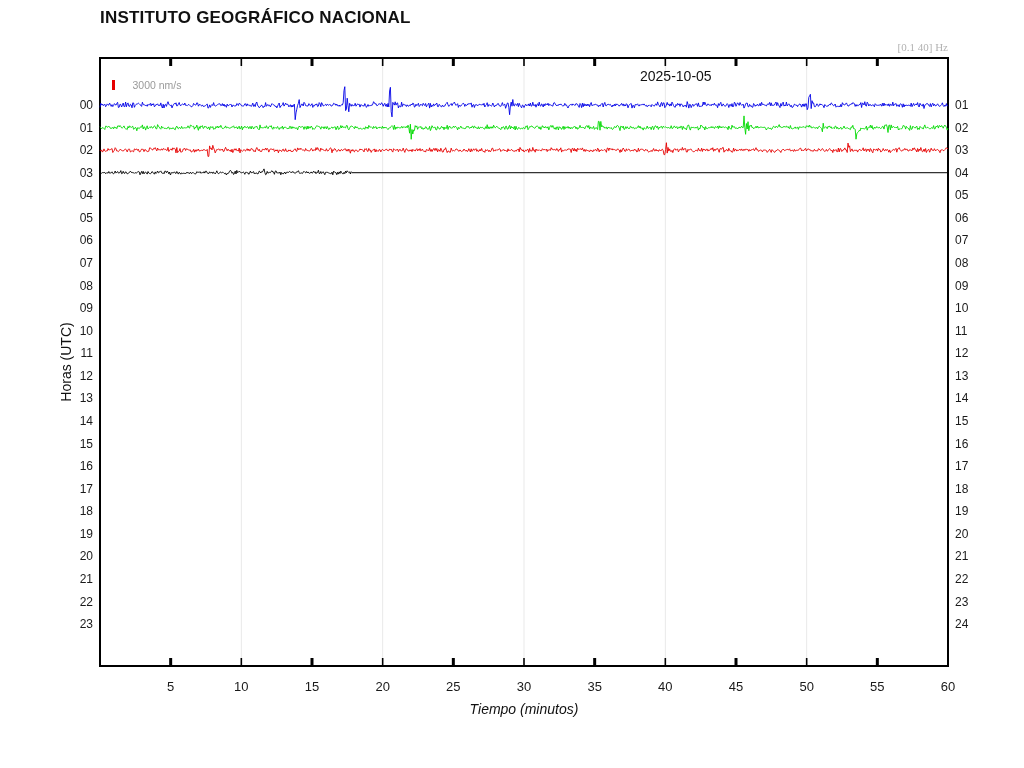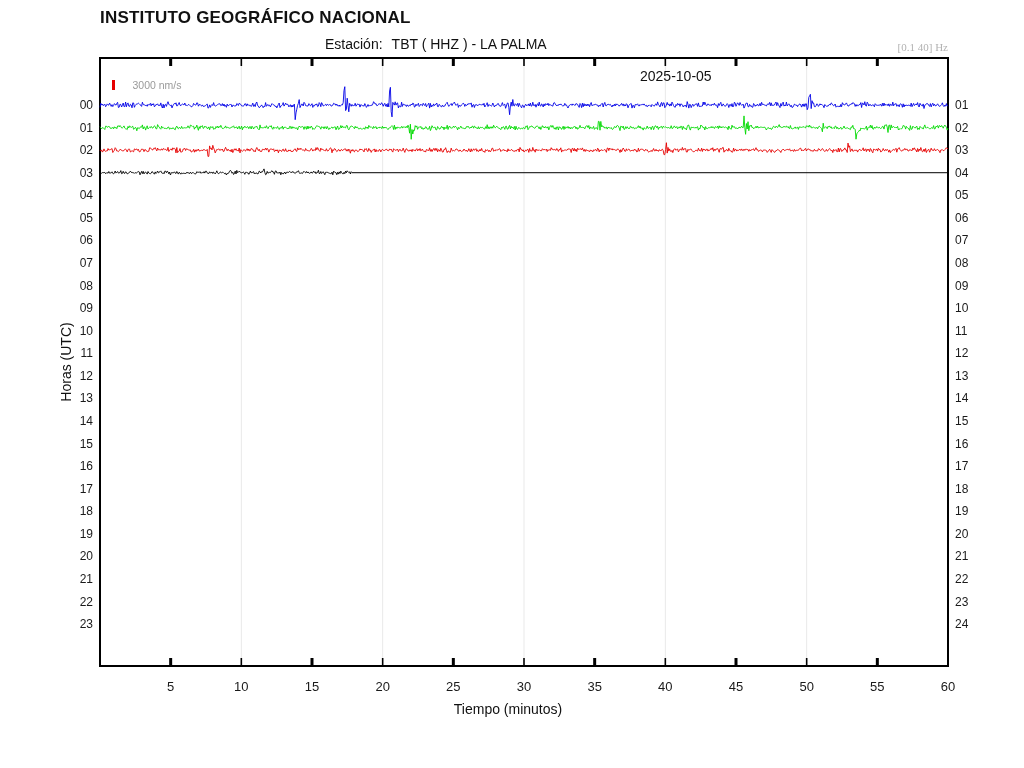--- a/index.html
+++ b/index.html
@@ -9,22 +9,22 @@
         font-size:17px;font-weight:bold;color:#111;letter-spacing:.2px;white-space:nowrap;}
   .subtitle-station{position:absolute;top:36px;left:325px;font-size:14px;color:#111;white-space:nowrap;}
   .subtitle-station .station-label{margin-right:9px;}
   .subtitle-date{position:absolute;top:36px;left:640px;font-size:14px;color:#111;white-space:nowrap;margin-top:32px;}
   .filter-label{position:absolute;top:41px;right:76px;font-size:11px;color:#b2b2b2;white-space:nowrap;font-family:Liberation Serif, serif;}
   .legend{position:absolute;top:75px;left:112px;height:12px;}
   .legend-bar{display:inline-block;width:3px;height:10px;background:#e60000;vertical-align:middle;}
   .legend-text{display:inline-block;margin-left:13px;font-size:10.5px;color:#9a9a9a;vertical-align:middle;}
   .y-axis-title{position:absolute;top:362px;left:66px;transform:translate(-50%,-50%) rotate(-90deg);
         font-size:14px;color:#111;white-space:nowrap;}
-  .x-axis-title{position:absolute;top:701px;left:84px;width:848px;text-align:center;
-        font-size:14px;color:#111;white-space:nowrap;}
+  .x-axis-title{position:absolute;top:701px;left:100px;width:848px;text-align:center;
+        font-size:14px;color:#111;white-space:nowrap;font-style:italic;}
   svg#plot{position:absolute;top:0;left:0;}
 </style>
 </head>
 <body>
 
 <div class="page">
   <svg id="plot" width="1024" height="768" viewBox="0 0 1024 768">
       <line x1="241.33333333333334" y1="58" x2="241.33333333333334" y2="666" stroke="#e9e9e9" stroke-width="1"></line>
       <line x1="382.6666666666667" y1="58" x2="382.6666666666667" y2="666" stroke="#e9e9e9" stroke-width="1"></line>
       <line x1="524" y1="58" x2="524" y2="666" stroke="#e9e9e9" stroke-width="1"></line>
@@ -115,23 +115,20 @@
       <text x="955" y="628.11" text-anchor="start" font-size="12" font-family="&quot;Liberation Sans&quot;, sans-serif" fill="#1a1a1a">24</text>
       <polyline points="100.0,107.3 100.8,103.3 101.6,105.1 102.4,104.0 103.2,105.6 104.0,104.9 104.8,104.1 105.6,106.7 106.4,105.8 107.2,103.9 108.0,104.8 108.8,105.2 109.6,103.1 110.4,104.5 111.2,106.4 112.0,104.6 112.8,106.6 113.6,105.5 114.4,103.6 115.2,104.5 116.0,105.2 116.8,103.3 117.6,102.3 118.4,107.5 119.2,107.2 120.0,104.2 120.8,104.5 121.6,107.0 122.4,105.3 123.2,103.0 124.0,106.6 124.8,106.5 125.6,102.0 126.4,106.8 127.2,103.8 128.0,102.9 128.8,106.2 129.6,106.4 130.4,104.2 131.2,104.9 132.0,107.8 132.8,102.8 133.6,103.0 134.4,107.3 135.2,105.5 136.0,104.4 136.8,104.0 137.6,103.8 138.4,103.2 139.2,103.8 140.0,104.7 140.8,105.3 141.6,106.4 142.4,102.2 143.2,104.5 144.0,104.9 144.8,104.9 145.6,105.7 146.4,104.9 147.2,106.3 148.0,104.3 148.8,105.2 149.6,104.5 150.4,103.3 151.2,105.9 152.0,103.8 152.8,105.0 153.6,103.7 154.4,106.8 155.2,105.9 156.0,104.4 156.8,104.8 157.6,103.8 158.4,105.5 159.2,105.1 160.0,105.7 160.8,102.9 161.6,106.3 162.4,108.0 163.2,104.2 164.0,108.0 164.8,104.9 165.6,104.3 166.4,106.4 167.2,103.8 168.0,101.7 168.8,104.2 169.6,105.1 170.4,105.6 171.2,104.9 172.0,107.9 172.8,105.9 173.6,104.4 174.4,103.4 175.2,104.2 176.0,102.8 176.8,106.0 177.6,105.7 178.4,103.8 179.2,102.5 180.0,105.2 180.8,105.7 181.6,104.6 182.4,104.0 183.2,104.4 184.0,105.0 184.8,103.0 185.6,105.4 186.4,105.3 187.2,105.7 188.0,104.8 188.8,104.5 189.6,105.3 190.4,105.7 191.2,106.8 192.0,106.7 192.8,105.9 193.6,103.4 194.4,104.3 195.2,105.1 196.0,105.0 196.8,102.8 197.6,103.0 198.4,106.2 199.2,104.8 200.0,104.3 200.8,105.4 201.6,106.1 202.4,104.9 203.2,106.3 204.0,106.6 204.8,105.9 205.6,105.6 206.4,104.7 207.2,103.9 208.0,108.2 208.8,107.5 209.6,104.9 210.4,107.4 211.2,105.4 212.0,104.5 212.8,105.6 213.6,102.6 214.4,105.4 215.2,106.2 216.0,105.6 216.8,105.3 217.6,104.6 218.4,104.1 219.2,103.9 220.0,103.8 220.8,105.7 221.6,105.3 222.4,103.6 223.2,106.0 224.0,104.0 224.8,106.3 225.6,105.4 226.4,107.3 227.2,104.1 228.0,105.9 228.8,105.4 229.6,104.7 230.4,104.5 231.2,104.4 232.0,107.0 232.8,105.2 233.6,105.2 234.4,106.1 235.2,105.8 236.0,106.0 236.8,103.5 237.6,104.1 238.4,105.5 239.2,103.2 240.0,103.9 240.8,104.4 241.6,105.9 242.4,106.0 243.2,106.1 244.0,105.6 244.8,103.8 245.6,103.8 246.4,106.1 247.2,103.8 248.0,105.5 248.8,104.7 249.6,105.7 250.4,105.4 251.2,106.5 252.0,105.1 252.8,103.1 253.6,106.4 254.4,104.7 255.2,106.6 256.0,103.0 256.8,102.0 257.6,105.6 258.4,106.0 259.2,107.7 260.0,107.0 260.8,106.2 261.6,104.9 262.4,106.3 263.2,107.7 264.0,106.1 264.8,106.6 265.6,102.6 266.4,106.3 267.2,105.2 268.0,104.4 268.8,105.8 269.6,105.1 270.4,106.9 271.2,105.2 272.0,103.6 272.8,104.4 273.6,104.8 274.4,105.2 275.2,106.5 276.0,106.0 276.8,107.9 277.6,106.1 278.4,104.4 279.2,103.0 280.0,107.6 280.8,106.0 281.6,105.6 282.4,104.7 283.2,102.6 284.0,106.1 284.8,105.0 285.6,103.1 286.4,104.4 287.2,104.3 288.0,104.5 288.8,106.9 289.6,106.0 290.4,104.7 291.2,107.1 292.0,105.0 292.8,107.0 293.6,104.9 294.4,104.1 295.2,119.7 296.0,112.9 296.8,109.2 297.6,105.3 298.4,103.3 299.2,99.6 300.0,107.6 300.8,105.8 301.6,104.1 302.4,104.2 303.2,106.0 304.0,102.3 304.8,103.3 305.6,105.6 306.4,105.8 307.2,105.9 308.0,106.1 308.8,103.6 309.6,104.3 310.4,105.9 311.2,105.2 312.0,103.7 312.8,107.4 313.6,105.4 314.4,105.9 315.2,104.4 316.0,105.0 316.8,103.8 317.6,106.6 318.4,106.1 319.2,102.6 320.0,103.7 320.8,106.7 321.6,102.6 322.4,103.9 323.2,105.9 324.0,105.7 324.8,104.9 325.6,104.3 326.4,105.7 327.2,104.2 328.0,104.8 328.8,105.3 329.6,104.5 330.4,104.7 331.2,106.2 332.0,105.6 332.8,105.2 333.6,103.3 334.4,103.9 335.2,103.9 336.0,105.4 336.8,104.1 337.6,105.7 338.4,106.1 339.2,105.0 340.0,106.4 340.8,105.3 341.6,104.8 342.4,105.0 343.2,102.7 344.0,90.5 344.8,86.7 345.6,110.6 346.4,109.0 347.2,98.2 348.0,105.4 348.8,111.8 349.6,103.3 350.4,104.5 351.2,106.3 352.0,104.4 352.8,105.8 353.6,105.6 354.4,105.5 355.2,103.3 356.0,106.2 356.8,105.1 357.6,103.9 358.4,104.5 359.2,104.2 360.0,107.1 360.8,104.7 361.6,104.9 362.4,105.8 363.2,105.5 364.0,106.3 364.8,103.6 365.6,105.2 366.4,107.4 367.2,106.2 368.0,104.5 368.8,106.3 369.6,105.5 370.4,105.6 371.2,105.1 372.0,105.5 372.8,104.1 373.6,101.7 374.4,102.7 375.2,104.1 376.0,103.6 376.8,105.7 377.6,105.5 378.4,104.6 379.2,103.5 380.0,104.6 380.8,104.4 381.6,102.7 382.4,104.0 383.2,106.3 384.0,104.4 384.8,103.3 385.6,106.2 386.4,104.3 387.2,107.0 388.0,103.4 388.8,106.9 389.6,91.0 390.4,87.3 391.2,111.7 392.0,116.9 392.8,102.4 393.6,103.8 394.4,105.1 395.2,101.8 396.0,105.1 396.8,103.3 397.6,102.9 398.4,108.0 399.2,105.8 400.0,106.3 400.8,107.0 401.6,102.2 402.4,106.4 403.2,104.1 404.0,104.5 404.8,104.9 405.6,105.0 406.4,106.5 407.2,104.8 408.0,106.1 408.8,106.2 409.6,105.1 410.4,105.7 411.2,104.0 412.0,105.0 412.8,103.1 413.6,103.5 414.4,107.1 415.2,106.6 416.0,104.2 416.8,105.7 417.6,104.8 418.4,103.3 419.2,106.5 420.0,105.5 420.8,104.2 421.6,105.1 422.4,105.8 423.2,103.3 424.0,104.7 424.8,105.6 425.6,103.5 426.4,106.8 427.2,105.4 428.0,104.4 428.8,103.2 429.6,108.1 430.4,103.4 431.2,107.0 432.0,105.2 432.8,106.3 433.6,103.9 434.4,105.6 435.2,105.0 436.0,104.0 436.8,103.0 437.6,106.6 438.4,106.6 439.2,104.3 440.0,105.3 440.8,106.5 441.6,106.8 442.4,105.1 443.2,106.6 444.0,105.9 444.8,106.1 445.6,104.1 446.4,103.4 447.2,102.3 448.0,104.8 448.8,106.4 449.6,105.4 450.4,104.4 451.2,103.5 452.0,105.6 452.8,103.9 453.6,103.0 454.4,102.1 455.2,104.1 456.0,105.4 456.8,104.5 457.6,103.7 458.4,107.4 459.2,105.2 460.0,106.2 460.8,106.0 461.6,104.8 462.4,104.2 463.2,103.2 464.0,103.8 464.8,106.4 465.6,104.4 466.4,105.5 467.2,105.0 468.0,103.6 468.8,104.1 469.6,103.7 470.4,104.1 471.2,102.9 472.0,107.2 472.8,105.0 473.6,104.5 474.4,107.5 475.2,104.8 476.0,105.2 476.8,104.6 477.6,105.8 478.4,104.9 479.2,104.5 480.0,104.2 480.8,105.0 481.6,104.8 482.4,104.1 483.2,105.2 484.0,103.3 484.8,107.0 485.6,105.5 486.4,104.6 487.2,102.7 488.0,106.5 488.8,104.5 489.6,105.1 490.4,105.4 491.2,106.2 492.0,105.5 492.8,103.0 493.6,104.8 494.4,107.0 495.2,105.4 496.0,105.6 496.8,105.1 497.6,103.7 498.4,103.6 499.2,105.7 500.0,106.0 500.8,106.4 501.6,104.5 502.4,102.6 503.2,105.5 504.0,104.7 504.8,104.2 505.6,108.3 506.4,106.1 507.2,103.3 508.0,102.9 508.8,107.3 509.6,114.7 510.4,105.9 511.2,102.1 512.0,106.2 512.8,99.5 513.6,105.5 514.4,106.0 515.2,103.7 516.0,104.7 516.8,105.4 517.6,103.4 518.4,106.7 519.2,103.3 520.0,105.3 520.8,106.6 521.6,107.8 522.4,105.0 523.2,105.5 524.0,107.5 524.8,105.7 525.6,104.3 526.4,105.7 527.2,104.7 528.0,105.6 528.8,103.9 529.6,106.0 530.4,103.0 531.2,106.2 532.0,105.9 532.8,102.2 533.6,105.5 534.4,105.7 535.2,104.4 536.0,107.2 536.8,104.5 537.6,103.8 538.4,106.0 539.2,102.1 540.0,105.7 540.8,106.1 541.6,103.9 542.4,104.6 543.2,107.0 544.0,103.9 544.8,105.9 545.6,103.7 546.4,104.2 547.2,105.0 548.0,103.2 548.8,105.7 549.6,104.3 550.4,104.8 551.2,105.3 552.0,105.6 552.8,106.2 553.6,103.1 554.4,102.5 555.2,104.0 556.0,105.0 556.8,106.0 557.6,105.1 558.4,105.4 559.2,104.0 560.0,104.9 560.8,103.9 561.6,105.1 562.4,105.8 563.2,105.7 564.0,105.8 564.8,103.4 565.6,105.2 566.4,104.9 567.2,106.5 568.0,108.0 568.8,106.1 569.6,105.1 570.4,104.6 571.2,104.2 572.0,105.4 572.8,104.0 573.6,104.4 574.4,105.2 575.2,105.3 576.0,103.5 576.8,104.0 577.6,104.4 578.4,106.3 579.2,107.4 580.0,103.5 580.8,104.7 581.6,107.6 582.4,103.2 583.2,106.8 584.0,103.6 584.8,105.9 585.6,104.4 586.4,106.0 587.2,104.0 588.0,105.8 588.8,104.3 589.6,106.7 590.4,104.2 591.2,102.5 592.0,105.8 592.8,105.2 593.6,104.9 594.4,105.0 595.2,104.0 596.0,104.7 596.8,104.9 597.6,105.0 598.4,106.7 599.2,105.2 600.0,106.2 600.8,104.7 601.6,103.7 602.4,103.4 603.2,107.0 604.0,104.0 604.8,102.4 605.6,105.6 606.4,105.8 607.2,104.5 608.0,104.7 608.8,104.1 609.6,105.1 610.4,104.4 611.2,105.7 612.0,107.0 612.8,105.0 613.6,106.1 614.4,104.2 615.2,106.0 616.0,103.8 616.8,104.9 617.6,104.4 618.4,104.9 619.2,106.2 620.0,105.0 620.8,104.7 621.6,103.4 622.4,105.4 623.2,103.9 624.0,106.1 624.8,104.6 625.6,106.0 626.4,103.7 627.2,104.5 628.0,107.8 628.8,105.4 629.6,104.7 630.4,103.8 631.2,103.5 632.0,108.1 632.8,105.3 633.6,105.6 634.4,107.8 635.2,104.5 636.0,104.9 636.8,104.6 637.6,103.8 638.4,105.7 639.2,106.0 640.0,104.5 640.8,105.3 641.6,104.5 642.4,104.3 643.2,105.1 644.0,103.9 644.8,105.0 645.6,105.9 646.4,105.3 647.2,106.8 648.0,105.4 648.8,105.7 649.6,104.9 650.4,105.7 651.2,106.8 652.0,104.5 652.8,105.3 653.6,105.7 654.4,106.1 655.2,104.5 656.0,103.8 656.8,105.4 657.6,101.9 658.4,104.6 659.2,105.3 660.0,106.9 660.8,103.8 661.6,102.4 662.4,106.1 663.2,103.0 664.0,102.8 664.8,107.7 665.6,106.7 666.4,105.0 667.2,102.4 668.0,104.8 668.8,103.9 669.6,106.1 670.4,103.9 671.2,105.9 672.0,102.1 672.8,103.7 673.6,105.7 674.4,106.9 675.2,107.3 676.0,104.5 676.8,105.6 677.6,103.4 678.4,104.9 679.2,103.8 680.0,106.4 680.8,103.9 681.6,104.1 682.4,105.2 683.2,106.9 684.0,105.4 684.8,106.0 685.6,105.2 686.4,107.2 687.2,101.6 688.0,104.4 688.8,108.1 689.6,104.4 690.4,104.6 691.2,107.6 692.0,105.5 692.8,104.2 693.6,106.2 694.4,105.5 695.2,104.2 696.0,104.1 696.8,103.8 697.6,106.4 698.4,102.9 699.2,106.4 700.0,106.7 700.8,106.2 701.6,106.2 702.4,106.0 703.2,102.0 704.0,104.9 704.8,102.1 705.6,104.0 706.4,105.7 707.2,105.4 708.0,103.8 708.8,104.8 709.6,105.2 710.4,104.8 711.2,105.8 712.0,104.0 712.8,104.7 713.6,105.0 714.4,103.2 715.2,105.2 716.0,104.9 716.8,105.3 717.6,107.7 718.4,103.6 719.2,105.5 720.0,103.7 720.8,102.3 721.6,105.9 722.4,105.8 723.2,103.9 724.0,105.4 724.8,106.0 725.6,106.2 726.4,104.9 727.2,103.6 728.0,104.7 728.8,107.5 729.6,104.7 730.4,104.5 731.2,106.3 732.0,103.6 732.8,107.0 733.6,106.0 734.4,102.2 735.2,103.1 736.0,106.3 736.8,104.4 737.6,102.8 738.4,103.9 739.2,105.4 740.0,102.5 740.8,104.3 741.6,105.3 742.4,104.9 743.2,104.1 744.0,108.1 744.8,106.4 745.6,104.1 746.4,103.0 747.2,103.0 748.0,106.6 748.8,106.8 749.6,104.4 750.4,106.1 751.2,105.6 752.0,107.2 752.8,107.2 753.6,103.5 754.4,104.5 755.2,106.3 756.0,104.9 756.8,105.5 757.6,104.2 758.4,105.8 759.2,105.6 760.0,103.4 760.8,105.9 761.6,102.3 762.4,104.5 763.2,104.3 764.0,104.7 764.8,105.1 765.6,105.4 766.4,106.0 767.2,104.3 768.0,103.9 768.8,104.4 769.6,102.4 770.4,105.7 771.2,102.8 772.0,105.8 772.8,104.8 773.6,105.4 774.4,105.0 775.2,103.4 776.0,102.0 776.8,105.7 777.6,102.7 778.4,104.7 779.2,106.1 780.0,107.6 780.8,103.5 781.6,106.1 782.4,103.4 783.2,102.1 784.0,106.1 784.8,105.1 785.6,105.9 786.4,102.1 787.2,105.9 788.0,104.7 788.8,103.8 789.6,105.0 790.4,106.6 791.2,105.2 792.0,107.5 792.8,107.2 793.6,105.9 794.4,104.2 795.2,104.5 796.0,105.6 796.8,105.0 797.6,106.6 798.4,105.1 799.2,104.3 800.0,103.9 800.8,105.3 801.6,107.1 802.4,104.2 803.2,106.3 804.0,103.8 804.8,106.5 805.6,103.8 806.4,103.8 807.2,109.7 808.0,107.7 808.8,97.4 809.6,95.8 810.4,94.3 811.2,108.6 812.0,100.7 812.8,103.3 813.6,102.9 814.4,106.6 815.2,106.8 816.0,105.8 816.8,103.9 817.6,104.3 818.4,106.4 819.2,105.4 820.0,103.8 820.8,105.0 821.6,104.2 822.4,105.0 823.2,105.8 824.0,107.7 824.8,104.5 825.6,105.5 826.4,106.3 827.2,105.8 828.0,106.3 828.8,105.1 829.6,104.2 830.4,105.1 831.2,102.9 832.0,103.6 832.8,104.9 833.6,105.8 834.4,105.3 835.2,104.0 836.0,107.2 836.8,106.3 837.6,106.3 838.4,106.6 839.2,105.9 840.0,107.0 840.8,104.4 841.6,106.7 842.4,102.7 843.2,104.1 844.0,104.9 844.8,105.0 845.6,103.8 846.4,102.9 847.2,104.5 848.0,106.1 848.8,106.0 849.6,104.7 850.4,104.6 851.2,103.6 852.0,104.3 852.8,102.6 853.6,103.2 854.4,103.6 855.2,106.4 856.0,104.5 856.8,106.2 857.6,104.9 858.4,105.6 859.2,104.5 860.0,104.7 860.8,102.6 861.6,107.5 862.4,103.1 863.2,103.4 864.0,105.0 864.8,101.7 865.6,105.6 866.4,106.1 867.2,102.2 868.0,103.6 868.8,106.0 869.6,104.6 870.4,104.5 871.2,105.9 872.0,105.2 872.8,104.9 873.6,105.0 874.4,106.8 875.2,103.7 876.0,104.7 876.8,105.4 877.6,105.3 878.4,105.2 879.2,105.6 880.0,104.3 880.8,104.7 881.6,106.2 882.4,103.3 883.2,106.0 884.0,103.0 884.8,105.5 885.6,104.4 886.4,105.2 887.2,104.3 888.0,105.8 888.8,103.8 889.6,106.3 890.4,104.3 891.2,104.5 892.0,105.7 892.8,102.1 893.6,105.8 894.4,104.3 895.2,104.2 896.0,103.4 896.8,106.3 897.6,104.9 898.4,105.0 899.2,106.8 900.0,104.1 900.8,103.8 901.6,104.5 902.4,107.3 903.2,103.8 904.0,107.0 904.8,104.8 905.6,106.0 906.4,105.0 907.2,105.4 908.0,105.6 908.8,105.0 909.6,105.4 910.4,106.3 911.2,103.1 912.0,106.7 912.8,105.0 913.6,103.4 914.4,105.6 915.2,104.8 916.0,103.9 916.8,104.9 917.6,102.6 918.4,106.1 919.2,107.0 920.0,103.3 920.8,104.9 921.6,105.3 922.4,106.2 923.2,103.9 924.0,108.5 924.8,105.1 925.6,104.8 926.4,103.7 927.2,103.5 928.0,104.0 928.8,105.6 929.6,106.3 930.4,103.6 931.2,106.9 932.0,104.5 932.8,103.2 933.6,105.8 934.4,104.1 935.2,105.7 936.0,105.9 936.8,104.9 937.6,103.8 938.4,105.2 939.2,106.3 940.0,106.1 940.8,105.5 941.6,104.6 942.4,102.8 943.2,105.5 944.0,106.6 944.8,105.1 945.6,106.2 946.4,103.6 947.2,106.0 948.0,105.3" fill="none" stroke="#0000e6" stroke-width="0.9" stroke-linejoin="round"></polyline>
       <polyline points="100.0,126.7 100.8,127.9 101.6,128.8 102.4,127.7 103.2,127.7 104.0,128.6 104.8,129.5 105.6,126.2 106.4,126.2 107.2,127.4 108.0,126.6 108.8,126.5 109.6,126.8 110.4,128.4 111.2,128.1 112.0,128.4 112.8,127.3 113.6,128.8 114.4,126.8 115.2,128.0 116.0,127.3 116.8,128.7 117.6,126.0 118.4,125.7 119.2,126.9 120.0,125.5 120.8,126.6 121.6,127.9 122.4,127.9 123.2,127.2 124.0,125.9 124.8,128.1 125.6,128.8 126.4,128.9 127.2,129.6 128.0,126.4 128.8,128.0 129.6,125.8 130.4,126.6 131.2,127.6 132.0,126.6 132.8,126.3 133.6,129.3 134.4,128.7 135.2,127.5 136.0,127.8 136.8,130.8 137.6,127.7 138.4,128.0 139.2,128.7 140.0,127.3 140.8,126.9 141.6,127.2 142.4,124.9 143.2,129.0 144.0,126.8 144.8,127.2 145.6,130.1 146.4,127.6 147.2,125.8 148.0,128.9 148.8,127.9 149.6,127.2 150.4,127.8 151.2,126.4 152.0,127.8 152.8,128.1 153.6,127.0 154.4,125.8 155.2,126.5 156.0,128.8 156.8,128.8 157.6,124.6 158.4,126.2 159.2,127.1 160.0,128.4 160.8,129.2 161.6,126.2 162.4,127.9 163.2,127.4 164.0,128.4 164.8,128.3 165.6,128.4 166.4,128.6 167.2,128.5 168.0,127.0 168.8,127.2 169.6,129.3 170.4,128.2 171.2,128.3 172.0,129.0 172.8,127.7 173.6,128.1 174.4,129.3 175.2,129.8 176.0,127.1 176.8,126.1 177.6,128.1 178.4,128.7 179.2,127.3 180.0,128.1 180.8,128.6 181.6,126.4 182.4,128.3 183.2,128.2 184.0,127.7 184.8,127.8 185.6,127.9 186.4,127.8 187.2,127.7 188.0,125.8 188.8,127.7 189.6,128.1 190.4,125.1 191.2,125.7 192.0,125.8 192.8,126.6 193.6,126.2 194.4,129.2 195.2,127.3 196.0,127.7 196.8,125.1 197.6,127.8 198.4,130.3 199.2,126.7 200.0,128.5 200.8,126.0 201.6,126.5 202.4,125.6 203.2,128.4 204.0,127.9 204.8,126.1 205.6,126.9 206.4,126.8 207.2,128.5 208.0,128.3 208.8,126.9 209.6,129.7 210.4,126.8 211.2,126.7 212.0,127.8 212.8,126.6 213.6,129.3 214.4,128.7 215.2,128.9 216.0,126.5 216.8,127.7 217.6,126.1 218.4,128.0 219.2,126.4 220.0,127.3 220.8,125.3 221.6,127.2 222.4,128.5 223.2,128.7 224.0,127.7 224.8,127.6 225.6,125.9 226.4,128.0 227.2,127.4 228.0,127.3 228.8,127.9 229.6,128.2 230.4,128.2 231.2,127.1 232.0,127.3 232.8,126.6 233.6,125.8 234.4,128.0 235.2,127.6 236.0,127.3 236.8,126.9 237.6,129.0 238.4,127.0 239.2,126.2 240.0,129.1 240.8,128.2 241.6,126.0 242.4,129.8 243.2,127.3 244.0,127.7 244.8,126.2 245.6,127.4 246.4,127.7 247.2,126.7 248.0,126.9 248.8,128.7 249.6,126.7 250.4,126.7 251.2,129.0 252.0,126.2 252.8,127.3 253.6,129.0 254.4,127.2 255.2,126.9 256.0,127.0 256.8,126.2 257.6,128.5 258.4,129.0 259.2,129.8 260.0,124.9 260.8,128.1 261.6,127.6 262.4,127.7 263.2,128.2 264.0,127.2 264.8,127.0 265.6,128.1 266.4,125.7 267.2,127.4 268.0,128.7 268.8,126.8 269.6,126.1 270.4,126.9 271.2,125.6 272.0,128.1 272.8,129.3 273.6,126.9 274.4,128.3 275.2,127.5 276.0,128.4 276.8,127.8 277.6,126.5 278.4,128.6 279.2,129.5 280.0,127.5 280.8,128.2 281.6,128.0 282.4,126.1 283.2,129.2 284.0,127.1 284.8,127.4 285.6,127.1 286.4,127.9 287.2,128.8 288.0,128.2 288.8,129.0 289.6,126.4 290.4,126.4 291.2,128.7 292.0,126.6 292.8,128.3 293.6,126.9 294.4,128.0 295.2,127.9 296.0,128.7 296.8,127.6 297.6,129.9 298.4,127.6 299.2,126.1 300.0,127.1 300.8,127.2 301.6,126.9 302.4,126.5 303.2,126.9 304.0,129.4 304.8,126.6 305.6,127.1 306.4,129.3 307.2,126.1 308.0,129.0 308.8,126.4 309.6,128.0 310.4,128.0 311.2,126.0 312.0,127.1 312.8,129.5 313.6,128.5 314.4,129.0 315.2,128.4 316.0,126.5 316.8,125.8 317.6,126.1 318.4,126.4 319.2,126.7 320.0,127.2 320.8,129.2 321.6,126.7 322.4,127.4 323.2,126.9 324.0,128.8 324.8,126.7 325.6,127.0 326.4,128.9 327.2,126.4 328.0,128.1 328.8,129.6 329.6,128.0 330.4,128.5 331.2,127.6 332.0,126.9 332.8,128.3 333.6,127.4 334.4,127.1 335.2,126.8 336.0,129.8 336.8,127.8 337.6,126.0 338.4,129.3 339.2,129.2 340.0,128.0 340.8,125.5 341.6,128.0 342.4,125.9 343.2,127.4 344.0,127.1 344.8,127.3 345.6,127.9 346.4,125.5 347.2,125.6 348.0,128.7 348.8,129.8 349.6,128.3 350.4,126.5 351.2,126.1 352.0,126.2 352.8,126.7 353.6,127.5 354.4,128.7 355.2,126.3 356.0,128.0 356.8,126.9 357.6,127.3 358.4,128.7 359.2,129.1 360.0,128.1 360.8,128.4 361.6,129.0 362.4,129.2 363.2,128.3 364.0,128.1 364.8,129.3 365.6,126.7 366.4,128.2 367.2,127.0 368.0,128.7 368.8,125.4 369.6,127.1 370.4,127.2 371.2,126.7 372.0,127.5 372.8,128.7 373.6,126.4 374.4,128.1 375.2,127.2 376.0,126.5 376.8,129.0 377.6,127.8 378.4,127.5 379.2,128.0 380.0,126.9 380.8,127.7 381.6,128.5 382.4,126.2 383.2,128.3 384.0,127.0 384.8,128.1 385.6,127.0 386.4,127.8 387.2,128.5 388.0,129.6 388.8,128.2 389.6,127.8 390.4,127.7 391.2,126.5 392.0,125.6 392.8,126.4 393.6,129.5 394.4,125.1 395.2,129.4 396.0,127.0 396.8,128.5 397.6,127.1 398.4,127.4 399.2,127.7 400.0,128.2 400.8,127.7 401.6,126.4 402.4,128.1 403.2,126.6 404.0,127.5 404.8,126.7 405.6,127.7 406.4,126.4 407.2,127.8 408.0,125.2 408.8,127.5 409.6,133.2 410.4,124.2 411.2,139.3 412.0,129.5 412.8,134.0 413.6,130.0 414.4,130.6 415.2,125.6 416.0,127.1 416.8,125.9 417.6,129.3 418.4,127.6 419.2,126.7 420.0,127.5 420.8,126.4 421.6,128.7 422.4,127.7 423.2,129.4 424.0,128.1 424.8,128.7 425.6,126.7 426.4,127.2 427.2,129.1 428.0,129.2 428.8,128.9 429.6,126.3 430.4,130.6 431.2,128.8 432.0,125.7 432.8,127.1 433.6,128.1 434.4,127.2 435.2,127.2 436.0,130.0 436.8,129.7 437.6,126.5 438.4,127.7 439.2,128.9 440.0,129.1 440.8,127.4 441.6,126.3 442.4,128.1 443.2,127.0 444.0,129.7 444.8,127.1 445.6,128.4 446.4,128.4 447.2,125.2 448.0,129.5 448.8,127.0 449.6,126.0 450.4,127.8 451.2,128.0 452.0,128.2 452.8,127.5 453.6,126.0 454.4,127.5 455.2,126.5 456.0,126.7 456.8,127.7 457.6,129.9 458.4,127.4 459.2,128.7 460.0,127.6 460.8,126.1 461.6,127.9 462.4,128.0 463.2,128.2 464.0,128.3 464.8,128.7 465.6,128.5 466.4,126.6 467.2,127.2 468.0,126.1 468.8,127.4 469.6,128.4 470.4,127.1 471.2,128.0 472.0,126.3 472.8,126.2 473.6,128.2 474.4,126.1 475.2,126.7 476.0,128.1 476.8,127.9 477.6,128.7 478.4,126.7 479.2,128.9 480.0,127.5 480.8,127.3 481.6,127.6 482.4,127.3 483.2,128.1 484.0,128.9 484.8,129.1 485.6,126.7 486.4,128.4 487.2,124.7 488.0,128.8 488.8,126.8 489.6,128.6 490.4,126.8 491.2,128.3 492.0,126.7 492.8,128.2 493.6,125.2 494.4,127.1 495.2,127.8 496.0,127.1 496.8,126.2 497.6,127.2 498.4,128.1 499.2,128.3 500.0,128.7 500.8,129.7 501.6,127.3 502.4,128.2 503.2,126.6 504.0,127.4 504.8,129.4 505.6,126.4 506.4,126.2 507.2,129.1 508.0,129.1 508.8,126.8 509.6,125.4 510.4,129.0 511.2,126.3 512.0,128.0 512.8,127.3 513.6,128.7 514.4,126.4 515.2,130.0 516.0,126.2 516.8,128.9 517.6,129.4 518.4,127.7 519.2,127.6 520.0,128.8 520.8,128.8 521.6,128.3 522.4,128.8 523.2,127.5 524.0,128.3 524.8,128.9 525.6,126.4 526.4,127.0 527.2,125.6 528.0,129.7 528.8,128.4 529.6,126.7 530.4,127.0 531.2,126.0 532.0,126.0 532.8,127.2 533.6,127.4 534.4,128.3 535.2,127.9 536.0,126.4 536.8,126.3 537.6,126.2 538.4,126.9 539.2,128.8 540.0,126.8 540.8,129.5 541.6,127.7 542.4,125.7 543.2,127.4 544.0,126.7 544.8,128.0 545.6,126.5 546.4,127.6 547.2,128.1 548.0,126.7 548.8,129.9 549.6,127.6 550.4,125.8 551.2,125.5 552.0,127.4 552.8,125.5 553.6,127.4 554.4,129.1 555.2,127.6 556.0,129.5 556.8,126.9 557.6,127.0 558.4,130.0 559.2,126.7 560.0,127.8 560.8,127.7 561.6,129.4 562.4,128.0 563.2,126.2 564.0,129.5 564.8,126.6 565.6,128.5 566.4,127.2 567.2,127.9 568.0,126.4 568.8,128.3 569.6,127.1 570.4,129.0 571.2,127.4 572.0,128.6 572.8,128.0 573.6,126.8 574.4,126.6 575.2,126.6 576.0,128.8 576.8,127.2 577.6,129.3 578.4,128.1 579.2,127.9 580.0,125.3 580.8,127.6 581.6,127.5 582.4,127.4 583.2,127.5 584.0,127.7 584.8,128.8 585.6,126.5 586.4,126.0 587.2,125.7 588.0,127.6 588.8,125.5 589.6,129.1 590.4,126.9 591.2,128.0 592.0,128.2 592.8,128.2 593.6,126.4 594.4,129.4 595.2,128.2 596.0,127.7 596.8,127.9 597.6,129.5 598.4,121.3 599.2,121.6 600.0,130.2 600.8,121.4 601.6,126.8 602.4,125.7 603.2,127.1 604.0,126.7 604.8,128.2 605.6,127.7 606.4,127.1 607.2,129.1 608.0,127.2 608.8,127.6 609.6,127.8 610.4,128.3 611.2,127.5 612.0,129.2 612.8,129.3 613.6,128.4 614.4,126.6 615.2,127.1 616.0,127.6 616.8,125.8 617.6,125.5 618.4,126.2 619.2,127.9 620.0,130.6 620.8,126.1 621.6,126.6 622.4,127.7 623.2,126.0 624.0,129.4 624.8,129.2 625.6,126.7 626.4,128.4 627.2,126.7 628.0,128.3 628.8,128.5 629.6,128.5 630.4,126.3 631.2,126.7 632.0,128.2 632.8,127.5 633.6,127.3 634.4,128.9 635.2,128.2 636.0,128.0 636.8,128.2 637.6,127.2 638.4,125.7 639.2,127.9 640.0,126.2 640.8,128.3 641.6,128.0 642.4,128.0 643.2,130.1 644.0,127.6 644.8,128.3 645.6,129.1 646.4,128.5 647.2,126.0 648.0,128.3 648.8,128.1 649.6,127.4 650.4,127.4 651.2,129.6 652.0,126.7 652.8,126.4 653.6,129.7 654.4,127.7 655.2,125.8 656.0,126.1 656.8,127.8 657.6,126.3 658.4,129.4 659.2,127.3 660.0,127.8 660.8,126.5 661.6,126.4 662.4,128.4 663.2,126.4 664.0,126.6 664.8,127.5 665.6,126.8 666.4,127.4 667.2,128.0 668.0,127.3 668.8,127.7 669.6,128.2 670.4,128.2 671.2,125.7 672.0,128.5 672.8,128.3 673.6,126.9 674.4,125.9 675.2,127.5 676.0,127.7 676.8,126.5 677.6,128.8 678.4,128.0 679.2,126.8 680.0,128.1 680.8,126.2 681.6,126.4 682.4,129.6 683.2,126.3 684.0,128.3 684.8,128.1 685.6,128.5 686.4,129.9 687.2,126.8 688.0,125.1 688.8,125.2 689.6,128.7 690.4,130.1 691.2,127.0 692.0,127.7 692.8,127.4 693.6,127.3 694.4,128.2 695.2,127.2 696.0,128.2 696.8,127.2 697.6,126.7 698.4,130.1 699.2,128.3 700.0,128.8 700.8,125.0 701.6,126.0 702.4,126.2 703.2,127.9 704.0,127.2 704.8,130.0 705.6,126.6 706.4,128.4 707.2,128.8 708.0,127.9 708.8,127.6 709.6,127.7 710.4,127.6 711.2,126.5 712.0,128.0 712.8,126.6 713.6,127.3 714.4,128.5 715.2,126.8 716.0,126.8 716.8,127.6 717.6,126.1 718.4,128.6 719.2,125.8 720.0,127.8 720.8,126.5 721.6,128.0 722.4,126.9 723.2,126.9 724.0,127.0 724.8,127.7 725.6,127.0 726.4,127.7 727.2,127.4 728.0,129.7 728.8,126.0 729.6,128.2 730.4,128.6 731.2,129.3 732.0,125.2 732.8,127.3 733.6,126.8 734.4,126.6 735.2,128.4 736.0,127.9 736.8,128.0 737.6,129.0 738.4,127.7 739.2,127.0 740.0,128.0 740.8,127.5 741.6,126.2 742.4,127.5 743.2,127.7 744.0,115.9 744.8,127.7 745.6,134.3 746.4,123.5 747.2,129.0 748.0,121.7 748.8,130.7 749.6,125.8 750.4,126.1 751.2,125.0 752.0,127.6 752.8,127.3 753.6,128.7 754.4,127.9 755.2,127.8 756.0,126.2 756.8,127.9 757.6,126.1 758.4,127.9 759.2,127.6 760.0,127.3 760.8,127.0 761.6,127.2 762.4,127.4 763.2,127.4 764.0,127.4 764.8,127.1 765.6,128.6 766.4,130.0 767.2,128.5 768.0,127.4 768.8,128.1 769.6,128.9 770.4,127.9 771.2,129.4 772.0,129.0 772.8,127.3 773.6,126.2 774.4,126.8 775.2,127.8 776.0,126.2 776.8,126.8 777.6,127.5 778.4,126.0 779.2,124.6 780.0,127.2 780.8,126.6 781.6,127.6 782.4,127.4 783.2,127.3 784.0,126.1 784.8,127.1 785.6,126.8 786.4,126.1 787.2,127.4 788.0,126.5 788.8,128.1 789.6,128.5 790.4,125.5 791.2,128.3 792.0,128.7 792.8,129.0 793.6,128.2 794.4,128.1 795.2,126.9 796.0,128.5 796.8,127.5 797.6,127.2 798.4,129.4 799.2,126.8 800.0,127.4 800.8,127.1 801.6,127.4 802.4,127.1 803.2,127.0 804.0,126.6 804.8,127.5 805.6,127.9 806.4,125.7 807.2,126.6 808.0,125.7 808.8,127.2 809.6,125.1 810.4,127.1 811.2,126.5 812.0,128.2 812.8,127.3 813.6,127.1 814.4,127.7 815.2,127.8 816.0,128.3 816.8,127.3 817.6,128.8 818.4,126.9 819.2,126.2 820.0,126.9 820.8,127.7 821.6,128.5 822.4,131.8 823.2,123.2 824.0,128.4 824.8,127.6 825.6,126.7 826.4,127.3 827.2,128.7 828.0,126.3 828.8,127.0 829.6,125.9 830.4,127.7 831.2,126.8 832.0,128.6 832.8,127.8 833.6,127.8 834.4,128.6 835.2,126.1 836.0,126.4 836.8,128.7 837.6,127.3 838.4,128.9 839.2,128.7 840.0,128.3 840.8,127.2 841.6,129.2 842.4,128.8 843.2,127.9 844.0,126.0 844.8,128.1 845.6,128.4 846.4,128.1 847.2,127.7 848.0,128.2 848.8,128.7 849.6,129.0 850.4,129.6 851.2,126.9 852.0,127.5 852.8,125.3 853.6,128.7 854.4,128.7 855.2,129.3 856.0,139.2 856.8,133.8 857.6,132.5 858.4,131.7 859.2,130.4 860.0,131.0 860.8,128.0 861.6,128.6 862.4,128.5 863.2,128.5 864.0,128.9 864.8,128.8 865.6,128.2 866.4,126.1 867.2,130.2 868.0,127.8 868.8,127.0 869.6,127.4 870.4,125.1 871.2,128.0 872.0,125.5 872.8,129.0 873.6,129.2 874.4,127.0 875.2,128.0 876.0,128.0 876.8,126.5 877.6,127.3 878.4,128.2 879.2,127.1 880.0,127.9 880.8,128.7 881.6,127.8 882.4,126.4 883.2,126.6 884.0,129.1 884.8,125.1 885.6,125.2 886.4,124.7 887.2,127.1 888.0,132.5 888.8,125.4 889.6,125.1 890.4,129.9 891.2,124.9 892.0,127.9 892.8,126.7 893.6,126.6 894.4,127.2 895.2,128.0 896.0,127.2 896.8,127.8 897.6,126.4 898.4,129.9 899.2,128.8 900.0,129.4 900.8,128.6 901.6,128.9 902.4,127.9 903.2,125.4 904.0,126.1 904.8,126.2 905.6,129.1 906.4,126.4 907.2,127.4 908.0,128.4 908.8,128.7 909.6,130.4 910.4,125.6 911.2,129.3 912.0,129.2 912.8,126.2 913.6,127.1 914.4,127.5 915.2,128.1 916.0,126.9 916.8,126.1 917.6,129.5 918.4,128.1 919.2,129.5 920.0,126.4 920.8,127.3 921.6,128.1 922.4,127.9 923.2,129.1 924.0,126.8 924.8,124.9 925.6,127.8 926.4,128.1 927.2,127.3 928.0,127.3 928.8,128.1 929.6,128.9 930.4,128.8 931.2,127.8 932.0,127.7 932.8,128.4 933.6,125.6 934.4,129.0 935.2,128.7 936.0,126.2 936.8,126.7 937.6,125.5 938.4,128.1 939.2,125.7 940.0,125.8 940.8,127.0 941.6,125.5 942.4,126.6 943.2,128.2 944.0,126.3 944.8,125.1 945.6,126.0 946.4,127.3 947.2,130.1 948.0,128.1" fill="none" stroke="#00d900" stroke-width="0.9" stroke-linejoin="round"></polyline>
       <polyline points="100.0,150.2 100.8,151.1 101.6,149.9 102.4,152.1 103.2,151.0 104.0,148.9 104.8,150.9 105.6,151.4 106.4,150.9 107.2,151.0 108.0,148.5 108.8,150.0 109.6,149.8 110.4,149.6 111.2,149.2 112.0,148.5 112.8,152.5 113.6,151.3 114.4,150.3 115.2,147.7 116.0,148.8 116.8,151.0 117.6,151.0 118.4,151.6 119.2,150.7 120.0,149.3 120.8,149.7 121.6,150.1 122.4,151.0 123.2,150.8 124.0,150.6 124.8,149.3 125.6,149.2 126.4,149.8 127.2,151.9 128.0,149.9 128.8,148.9 129.6,149.3 130.4,152.0 131.2,151.4 132.0,150.6 132.8,151.2 133.6,151.8 134.4,148.9 135.2,149.5 136.0,149.6 136.8,148.9 137.6,150.4 138.4,149.3 139.2,151.7 140.0,151.9 140.8,150.4 141.6,149.1 142.4,149.3 143.2,149.3 144.0,151.6 144.8,149.6 145.6,149.7 146.4,151.0 147.2,151.7 148.0,151.1 148.8,151.3 149.6,147.8 150.4,148.1 151.2,148.5 152.0,149.8 152.8,150.0 153.6,148.4 154.4,148.8 155.2,147.6 156.0,149.3 156.8,150.9 157.6,148.0 158.4,149.8 159.2,149.6 160.0,150.1 160.8,150.0 161.6,148.8 162.4,150.2 163.2,148.8 164.0,148.6 164.8,149.6 165.6,149.2 166.4,150.3 167.2,150.4 168.0,147.3 168.8,151.5 169.6,150.2 170.4,149.3 171.2,148.9 172.0,150.3 172.8,147.8 173.6,149.0 174.4,148.4 175.2,148.9 176.0,152.9 176.8,147.5 177.6,152.6 178.4,151.5 179.2,151.0 180.0,148.5 180.8,152.2 181.6,151.9 182.4,151.6 183.2,149.0 184.0,149.0 184.8,148.3 185.6,150.5 186.4,148.8 187.2,149.3 188.0,149.2 188.8,150.3 189.6,150.1 190.4,149.9 191.2,152.0 192.0,151.8 192.8,150.8 193.6,149.3 194.4,152.2 195.2,149.8 196.0,151.5 196.8,149.7 197.6,150.4 198.4,149.0 199.2,151.1 200.0,150.6 200.8,150.6 201.6,150.1 202.4,150.9 203.2,149.6 204.0,150.1 204.8,149.7 205.6,150.5 206.4,150.5 207.2,149.4 208.0,156.5 208.8,156.3 209.6,145.9 210.4,148.7 211.2,148.0 212.0,150.0 212.8,145.3 213.6,147.9 214.4,149.8 215.2,152.9 216.0,151.1 216.8,149.4 217.6,149.6 218.4,149.1 219.2,149.2 220.0,150.5 220.8,149.3 221.6,149.8 222.4,149.0 223.2,151.3 224.0,151.4 224.8,149.1 225.6,147.3 226.4,149.3 227.2,150.8 228.0,149.1 228.8,150.1 229.6,151.1 230.4,149.9 231.2,151.9 232.0,149.2 232.8,152.6 233.6,150.7 234.4,148.8 235.2,150.2 236.0,148.7 236.8,150.6 237.6,150.5 238.4,151.1 239.2,148.0 240.0,152.9 240.8,149.6 241.6,150.5 242.4,151.4 243.2,150.6 244.0,149.5 244.8,150.5 245.6,151.1 246.4,149.4 247.2,148.7 248.0,150.7 248.8,149.0 249.6,150.8 250.4,150.5 251.2,148.4 252.0,149.2 252.8,149.3 253.6,151.3 254.4,150.8 255.2,151.9 256.0,149.1 256.8,147.5 257.6,149.3 258.4,150.6 259.2,149.2 260.0,151.4 260.8,151.3 261.6,151.5 262.4,149.3 263.2,149.3 264.0,149.8 264.8,149.7 265.6,148.1 266.4,150.1 267.2,148.3 268.0,149.5 268.8,152.1 269.6,150.1 270.4,148.9 271.2,149.1 272.0,149.1 272.8,149.7 273.6,148.8 274.4,151.5 275.2,151.0 276.0,149.8 276.8,151.0 277.6,149.8 278.4,152.8 279.2,150.3 280.0,150.1 280.8,150.7 281.6,151.6 282.4,149.7 283.2,149.1 284.0,151.2 284.8,151.0 285.6,148.7 286.4,151.3 287.2,151.2 288.0,151.5 288.8,149.9 289.6,150.9 290.4,149.9 291.2,151.7 292.0,151.2 292.8,151.6 293.6,150.2 294.4,149.3 295.2,148.8 296.0,150.9 296.8,151.4 297.6,147.9 298.4,149.7 299.2,148.5 300.0,149.7 300.8,148.2 301.6,149.3 302.4,150.0 303.2,149.8 304.0,150.5 304.8,151.1 305.6,148.5 306.4,150.1 307.2,150.5 308.0,150.2 308.8,151.2 309.6,150.8 310.4,150.4 311.2,148.4 312.0,149.2 312.8,151.1 313.6,149.9 314.4,149.7 315.2,150.6 316.0,147.6 316.8,149.8 317.6,147.6 318.4,149.1 319.2,150.5 320.0,151.4 320.8,148.1 321.6,149.6 322.4,149.2 323.2,150.1 324.0,149.9 324.8,150.7 325.6,150.8 326.4,148.7 327.2,150.7 328.0,151.1 328.8,149.8 329.6,149.2 330.4,147.8 331.2,148.5 332.0,152.8 332.8,149.7 333.6,150.5 334.4,148.6 335.2,149.0 336.0,150.4 336.8,151.7 337.6,151.0 338.4,149.5 339.2,149.9 340.0,151.2 340.8,149.9 341.6,149.4 342.4,150.7 343.2,149.8 344.0,149.6 344.8,148.9 345.6,148.9 346.4,151.1 347.2,149.5 348.0,151.2 348.8,149.0 349.6,150.5 350.4,153.2 351.2,149.8 352.0,151.1 352.8,149.5 353.6,151.2 354.4,151.9 355.2,150.1 356.0,150.2 356.8,150.2 357.6,151.6 358.4,151.4 359.2,150.4 360.0,148.9 360.8,150.0 361.6,149.2 362.4,150.0 363.2,150.4 364.0,151.9 364.8,148.7 365.6,149.4 366.4,148.6 367.2,151.1 368.0,151.5 368.8,148.4 369.6,150.3 370.4,150.0 371.2,152.4 372.0,150.7 372.8,149.9 373.6,150.0 374.4,148.9 375.2,152.0 376.0,149.5 376.8,151.5 377.6,150.7 378.4,151.3 379.2,149.6 380.0,149.7 380.8,151.9 381.6,150.3 382.4,149.3 383.2,150.1 384.0,150.9 384.8,150.2 385.6,149.8 386.4,148.9 387.2,150.3 388.0,150.7 388.8,150.7 389.6,148.9 390.4,149.9 391.2,149.1 392.0,151.1 392.8,152.1 393.6,148.7 394.4,149.6 395.2,150.4 396.0,149.8 396.8,150.0 397.6,149.1 398.4,151.7 399.2,150.0 400.0,149.2 400.8,150.7 401.6,150.8 402.4,150.5 403.2,148.1 404.0,150.5 404.8,152.4 405.6,149.6 406.4,148.6 407.2,150.1 408.0,150.2 408.8,151.3 409.6,149.9 410.4,150.9 411.2,149.7 412.0,151.7 412.8,149.3 413.6,150.3 414.4,150.2 415.2,151.1 416.0,149.6 416.8,148.6 417.6,150.9 418.4,149.3 419.2,150.4 420.0,148.5 420.8,150.9 421.6,150.3 422.4,149.1 423.2,150.8 424.0,151.7 424.8,151.0 425.6,152.1 426.4,149.5 427.2,150.1 428.0,150.1 428.8,150.6 429.6,147.8 430.4,151.3 431.2,149.4 432.0,151.6 432.8,149.8 433.6,148.5 434.4,150.4 435.2,148.3 436.0,150.5 436.8,148.5 437.6,151.9 438.4,149.7 439.2,149.9 440.0,151.4 440.8,148.2 441.6,149.9 442.4,152.1 443.2,152.0 444.0,149.4 444.8,149.7 445.6,147.7 446.4,150.1 447.2,152.6 448.0,151.0 448.8,151.0 449.6,152.3 450.4,152.2 451.2,148.1 452.0,150.5 452.8,151.0 453.6,150.3 454.4,151.1 455.2,150.4 456.0,148.9 456.8,149.2 457.6,149.6 458.4,151.1 459.2,151.2 460.0,149.9 460.8,151.0 461.6,151.5 462.4,151.0 463.2,150.8 464.0,149.0 464.8,150.4 465.6,151.0 466.4,150.0 467.2,151.6 468.0,151.0 468.8,148.7 469.6,150.3 470.4,152.0 471.2,148.8 472.0,151.4 472.8,150.3 473.6,148.8 474.4,150.2 475.2,149.7 476.0,148.6 476.8,151.3 477.6,149.8 478.4,151.6 479.2,151.0 480.0,149.4 480.8,150.9 481.6,148.4 482.4,150.6 483.2,151.6 484.0,151.1 484.8,152.4 485.6,149.6 486.4,150.6 487.2,149.9 488.0,150.0 488.8,151.7 489.6,150.4 490.4,151.8 491.2,150.7 492.0,148.2 492.8,148.3 493.6,151.2 494.4,150.5 495.2,150.9 496.0,149.6 496.8,150.4 497.6,149.8 498.4,149.7 499.2,148.7 500.0,149.0 500.8,151.5 501.6,150.6 502.4,150.2 503.2,150.0 504.0,149.5 504.8,150.9 505.6,150.0 506.4,150.9 507.2,151.9 508.0,148.8 508.8,150.9 509.6,150.0 510.4,150.5 511.2,149.6 512.0,149.7 512.8,150.9 513.6,151.1 514.4,151.5 515.2,150.3 516.0,151.3 516.8,149.9 517.6,149.7 518.4,148.9 519.2,151.9 520.0,147.4 520.8,149.3 521.6,149.3 522.4,151.0 523.2,149.8 524.0,152.0 524.8,151.4 525.6,150.1 526.4,150.8 527.2,149.5 528.0,149.4 528.8,152.4 529.6,148.5 530.4,150.9 531.2,150.7 532.0,151.2 532.8,147.4 533.6,150.4 534.4,150.0 535.2,152.2 536.0,149.0 536.8,150.5 537.6,150.1 538.4,150.4 539.2,149.7 540.0,150.6 540.8,150.6 541.6,150.8 542.4,148.7 543.2,149.6 544.0,149.9 544.8,149.4 545.6,150.2 546.4,149.1 547.2,151.6 548.0,149.6 548.8,150.5 549.6,149.6 550.4,150.4 551.2,147.7 552.0,149.4 552.8,149.0 553.6,150.2 554.4,149.3 555.2,149.8 556.0,150.4 556.8,148.5 557.6,149.8 558.4,151.4 559.2,149.4 560.0,149.9 560.8,147.8 561.6,152.1 562.4,150.2 563.2,150.7 564.0,150.6 564.8,149.9 565.6,150.0 566.4,150.3 567.2,150.0 568.0,148.8 568.8,149.1 569.6,149.1 570.4,149.3 571.2,152.5 572.0,148.6 572.8,148.4 573.6,151.0 574.4,148.4 575.2,151.1 576.0,149.1 576.8,151.6 577.6,148.2 578.4,149.3 579.2,149.5 580.0,148.5 580.8,149.1 581.6,149.9 582.4,147.9 583.2,149.9 584.0,151.3 584.8,149.3 585.6,151.4 586.4,149.8 587.2,150.4 588.0,150.7 588.8,150.9 589.6,151.8 590.4,149.9 591.2,150.9 592.0,150.5 592.8,151.8 593.6,149.9 594.4,150.5 595.2,149.4 596.0,150.0 596.8,151.2 597.6,148.2 598.4,149.0 599.2,151.9 600.0,149.9 600.8,150.8 601.6,149.6 602.4,150.4 603.2,150.5 604.0,149.7 604.8,149.7 605.6,150.2 606.4,152.3 607.2,148.2 608.0,148.0 608.8,150.6 609.6,148.0 610.4,148.8 611.2,149.7 612.0,148.6 612.8,150.1 613.6,149.3 614.4,149.5 615.2,150.1 616.0,150.3 616.8,150.2 617.6,148.9 618.4,149.3 619.2,150.0 620.0,152.5 620.8,149.6 621.6,151.8 622.4,149.8 623.2,148.0 624.0,149.3 624.8,151.2 625.6,151.3 626.4,148.8 627.2,150.5 628.0,149.6 628.8,149.0 629.6,149.8 630.4,151.3 631.2,150.4 632.0,150.7 632.8,150.3 633.6,150.9 634.4,149.1 635.2,150.2 636.0,149.8 636.8,152.0 637.6,151.5 638.4,148.2 639.2,151.3 640.0,149.8 640.8,149.2 641.6,149.2 642.4,149.3 643.2,149.5 644.0,150.9 644.8,150.8 645.6,149.3 646.4,150.2 647.2,149.8 648.0,151.5 648.8,152.1 649.6,151.5 650.4,151.4 651.2,150.3 652.0,151.6 652.8,150.2 653.6,148.5 654.4,150.8 655.2,150.9 656.0,149.3 656.8,150.9 657.6,150.0 658.4,151.4 659.2,149.8 660.0,150.2 660.8,151.0 661.6,149.7 662.4,149.2 663.2,150.5 664.0,154.7 664.8,154.6 665.6,149.4 666.4,142.7 667.2,153.1 668.0,147.4 668.8,151.1 669.6,148.9 670.4,151.2 671.2,151.7 672.0,150.3 672.8,152.6 673.6,149.9 674.4,148.9 675.2,148.8 676.0,150.3 676.8,149.4 677.6,149.0 678.4,151.9 679.2,150.6 680.0,149.1 680.8,149.4 681.6,150.1 682.4,147.4 683.2,150.2 684.0,148.7 684.8,149.0 685.6,148.6 686.4,152.0 687.2,152.1 688.0,149.3 688.8,150.4 689.6,149.5 690.4,149.2 691.2,149.2 692.0,150.6 692.8,151.5 693.6,151.7 694.4,151.6 695.2,150.7 696.0,150.0 696.8,150.6 697.6,151.1 698.4,148.2 699.2,150.1 700.0,151.0 700.8,150.8 701.6,148.2 702.4,151.5 703.2,148.9 704.0,150.0 704.8,149.4 705.6,150.8 706.4,149.3 707.2,149.1 708.0,151.1 708.8,149.8 709.6,150.3 710.4,149.7 711.2,148.3 712.0,149.6 712.8,147.7 713.6,151.3 714.4,149.3 715.2,150.5 716.0,148.9 716.8,149.2 717.6,148.5 718.4,150.2 719.2,152.3 720.0,148.6 720.8,148.7 721.6,149.2 722.4,147.7 723.2,147.4 724.0,152.2 724.8,150.5 725.6,150.9 726.4,149.5 727.2,149.8 728.0,151.2 728.8,148.3 729.6,150.4 730.4,150.8 731.2,150.8 732.0,152.4 732.8,151.7 733.6,148.1 734.4,151.2 735.2,149.4 736.0,149.4 736.8,151.1 737.6,150.0 738.4,150.4 739.2,149.8 740.0,149.2 740.8,150.5 741.6,148.9 742.4,150.3 743.2,150.7 744.0,149.1 744.8,150.4 745.6,149.2 746.4,149.3 747.2,149.7 748.0,149.4 748.8,151.3 749.6,149.6 750.4,150.8 751.2,149.7 752.0,150.1 752.8,149.3 753.6,148.8 754.4,150.8 755.2,149.5 756.0,147.7 756.8,149.8 757.6,149.6 758.4,151.4 759.2,150.9 760.0,150.1 760.8,150.0 761.6,150.4 762.4,151.9 763.2,150.3 764.0,149.8 764.8,150.2 765.6,150.2 766.4,150.5 767.2,152.4 768.0,151.2 768.8,150.6 769.6,149.3 770.4,150.7 771.2,152.4 772.0,149.6 772.8,150.7 773.6,151.1 774.4,152.4 775.2,151.9 776.0,150.4 776.8,150.6 777.6,149.4 778.4,149.9 779.2,150.5 780.0,151.0 780.8,152.5 781.6,150.4 782.4,150.0 783.2,149.1 784.0,150.1 784.8,150.6 785.6,150.1 786.4,149.9 787.2,149.1 788.0,149.9 788.8,149.7 789.6,148.8 790.4,150.9 791.2,150.8 792.0,150.1 792.8,150.3 793.6,151.5 794.4,149.4 795.2,150.9 796.0,150.9 796.8,149.9 797.6,150.4 798.4,150.3 799.2,149.0 800.0,148.2 800.8,148.3 801.6,150.9 802.4,150.1 803.2,150.4 804.0,150.4 804.8,149.1 805.6,148.3 806.4,151.0 807.2,149.4 808.0,149.2 808.8,148.9 809.6,150.0 810.4,149.8 811.2,151.2 812.0,150.3 812.8,151.5 813.6,151.0 814.4,149.3 815.2,150.7 816.0,150.7 816.8,150.8 817.6,151.0 818.4,148.7 819.2,149.0 820.0,150.1 820.8,150.6 821.6,149.9 822.4,148.5 823.2,149.4 824.0,150.8 824.8,151.6 825.6,150.7 826.4,149.4 827.2,151.1 828.0,150.7 828.8,149.3 829.6,148.5 830.4,149.6 831.2,150.9 832.0,150.1 832.8,152.6 833.6,149.4 834.4,150.8 835.2,150.5 836.0,149.5 836.8,151.7 837.6,151.7 838.4,148.0 839.2,152.0 840.0,148.6 840.8,148.8 841.6,151.4 842.4,151.0 843.2,149.7 844.0,149.7 844.8,147.9 845.6,149.9 846.4,149.9 847.2,152.5 848.0,143.1 848.8,147.3 849.6,145.8 850.4,151.6 851.2,150.3 852.0,148.9 852.8,151.2 853.6,151.2 854.4,150.1 855.2,150.2 856.0,150.6 856.8,150.0 857.6,152.1 858.4,150.3 859.2,149.7 860.0,149.3 860.8,150.6 861.6,150.4 862.4,149.6 863.2,147.8 864.0,151.0 864.8,149.6 865.6,148.8 866.4,151.6 867.2,149.2 868.0,150.4 868.8,149.2 869.6,151.7 870.4,148.5 871.2,149.5 872.0,151.6 872.8,152.8 873.6,149.1 874.4,149.4 875.2,150.1 876.0,150.0 876.8,148.9 877.6,151.1 878.4,148.3 879.2,149.5 880.0,149.5 880.8,152.1 881.6,151.1 882.4,150.7 883.2,148.5 884.0,150.4 884.8,150.8 885.6,149.4 886.4,150.5 887.2,149.3 888.0,150.2 888.8,152.2 889.6,149.9 890.4,152.6 891.2,151.4 892.0,150.5 892.8,150.0 893.6,149.3 894.4,150.4 895.2,149.3 896.0,148.3 896.8,152.2 897.6,149.1 898.4,148.8 899.2,147.6 900.0,149.6 900.8,150.5 901.6,151.3 902.4,150.0 903.2,150.0 904.0,149.9 904.8,148.4 905.6,150.1 906.4,149.3 907.2,149.2 908.0,151.0 908.8,151.0 909.6,149.7 910.4,149.9 911.2,150.2 912.0,150.8 912.8,148.1 913.6,149.5 914.4,147.8 915.2,149.8 916.0,150.0 916.8,152.0 917.6,148.5 918.4,151.5 919.2,149.0 920.0,150.6 920.8,147.5 921.6,149.8 922.4,151.8 923.2,151.3 924.0,149.1 924.8,151.5 925.6,148.5 926.4,152.5 927.2,150.6 928.0,150.0 928.8,149.3 929.6,152.2 930.4,150.6 931.2,148.2 932.0,150.2 932.8,150.2 933.6,150.6 934.4,148.7 935.2,150.4 936.0,150.7 936.8,149.6 937.6,149.5 938.4,150.0 939.2,151.1 940.0,152.7 940.8,150.0 941.6,149.9 942.4,149.7 943.2,150.6 944.0,150.6 944.8,149.6 945.6,149.0 946.4,147.7 947.2,148.6 948.0,148.7" fill="none" stroke="#e60000" stroke-width="0.9" stroke-linejoin="round"></polyline>
       <polyline points="100.0,174.0 100.8,173.9 101.6,173.2 102.4,172.6 103.2,172.7 104.0,172.6 104.8,172.4 105.6,173.7 106.4,172.9 107.2,172.6 108.0,173.3 108.8,171.5 109.6,173.2 110.4,173.0 111.2,172.8 112.0,171.8 112.8,173.4 113.6,173.9 114.4,172.8 115.2,171.0 116.0,173.1 116.8,172.3 117.6,171.5 118.4,173.1 119.2,172.8 120.0,172.5 120.8,170.6 121.6,173.7 122.4,173.4 123.2,171.3 124.0,173.2 124.8,173.4 125.6,171.8 126.4,172.3 127.2,173.9 128.0,173.5 128.8,173.0 129.6,172.2 130.4,171.1 131.2,172.2 132.0,173.0 132.8,172.4 133.6,172.8 134.4,173.3 135.2,172.5 136.0,173.3 136.8,172.7 137.6,172.0 138.4,171.5 139.2,171.9 140.0,174.8 140.8,173.1 141.6,171.4 142.4,173.6 143.2,171.3 144.0,173.9 144.8,172.5 145.6,172.2 146.4,172.7 147.2,174.1 148.0,171.5 148.8,173.0 149.6,173.5 150.4,173.7 151.2,173.2 152.0,171.5 152.8,172.2 153.6,173.3 154.4,174.2 155.2,171.9 156.0,173.5 156.8,172.5 157.6,171.0 158.4,172.9 159.2,172.2 160.0,171.7 160.8,170.9 161.6,172.8 162.4,173.4 163.2,172.7 164.0,173.8 164.8,171.2 165.6,171.1 166.4,172.7 167.2,171.2 168.0,171.8 168.8,173.8 169.6,172.0 170.4,175.0 171.2,173.4 172.0,172.2 172.8,173.2 173.6,172.6 174.4,171.8 175.2,173.1 176.0,173.5 176.8,171.5 177.6,173.0 178.4,174.1 179.2,172.2 180.0,173.0 180.8,174.2 181.6,172.9 182.4,173.5 183.2,173.0 184.0,173.8 184.8,173.1 185.6,173.9 186.4,172.5 187.2,172.8 188.0,172.2 188.8,173.4 189.6,173.5 190.4,172.1 191.2,173.4 192.0,173.4 192.8,172.3 193.6,173.1 194.4,173.6 195.2,173.9 196.0,173.7 196.8,171.6 197.6,172.3 198.4,172.2 199.2,172.6 200.0,171.6 200.8,173.2 201.6,172.8 202.4,172.6 203.2,172.9 204.0,171.6 204.8,173.1 205.6,171.2 206.4,171.2 207.2,172.9 208.0,173.5 208.8,173.5 209.6,171.8 210.4,172.9 211.2,172.7 212.0,172.0 212.8,173.5 213.6,172.1 214.4,172.8 215.2,173.9 216.0,172.7 216.8,170.8 217.6,172.8 218.4,173.7 219.2,173.4 220.0,172.2 220.8,172.1 221.6,172.8 222.4,172.3 223.2,172.4 224.0,173.3 224.8,173.6 225.6,173.1 226.4,175.0 227.2,173.4 228.0,173.6 228.8,172.9 229.6,171.2 230.4,170.3 231.2,171.2 232.0,173.2 232.8,172.3 233.6,174.5 234.4,173.6 235.2,171.1 236.0,174.0 236.8,170.4 237.6,172.7 238.4,171.8 239.2,171.6 240.0,171.5 240.8,172.7 241.6,172.8 242.4,172.6 243.2,171.9 244.0,172.6 244.8,174.3 245.6,172.3 246.4,172.3 247.2,172.9 248.0,172.7 248.8,174.3 249.6,173.0 250.4,171.1 251.2,172.8 252.0,172.5 252.8,172.3 253.6,171.6 254.4,174.0 255.2,173.2 256.0,173.5 256.8,172.8 257.6,174.0 258.4,173.5 259.2,171.1 260.0,171.7 260.8,173.0 261.6,171.7 262.4,171.9 263.2,170.6 264.0,168.9 264.8,172.4 265.6,174.7 266.4,174.2 267.2,171.4 268.0,173.2 268.8,172.6 269.6,172.4 270.4,172.6 271.2,171.4 272.0,170.7 272.8,172.1 273.6,172.0 274.4,174.3 275.2,171.4 276.0,170.8 276.8,172.9 277.6,172.9 278.4,172.8 279.2,173.2 280.0,172.0 280.8,174.8 281.6,172.5 282.4,173.5 283.2,174.0 284.0,173.0 284.8,172.0 285.6,173.9 286.4,172.6 287.2,171.8 288.0,172.8 288.8,171.9 289.6,171.5 290.4,172.2 291.2,172.2 292.0,172.7 292.8,171.4 293.6,172.6 294.4,172.8 295.2,173.5 296.0,172.2 296.8,172.0 297.6,171.8 298.4,170.7 299.2,172.5 300.0,173.7 300.8,172.8 301.6,173.0 302.4,173.5 303.2,172.1 304.0,171.3 304.8,172.2 305.6,172.9 306.4,171.5 307.2,172.9 308.0,171.9 308.8,173.0 309.6,173.3 310.4,173.0 311.2,171.9 312.0,173.2 312.8,172.7 313.6,171.2 314.4,172.4 315.2,171.8 316.0,173.7 316.8,172.3 317.6,172.5 318.4,170.2 319.2,173.5 320.0,173.5 320.8,171.5 321.6,173.5 322.4,172.7 323.2,171.7 324.0,173.1 324.8,174.7 325.6,172.3 326.4,172.3 327.2,172.2 328.0,172.8 328.8,172.9 329.6,173.3 330.4,173.6 331.2,173.7 332.0,172.1 332.8,174.8 333.6,171.2 334.4,172.0 335.2,172.5 336.0,172.6 336.8,174.7 337.6,172.3 338.4,174.1 339.2,171.9 340.0,173.5 340.8,171.1 341.6,172.6 342.4,173.6 343.2,173.9 344.0,172.3 344.8,173.7 345.6,171.1 346.4,172.8 347.2,170.8 348.0,171.8 348.8,172.6 349.6,171.9 350.4,174.0 351.2,171.4" fill="none" stroke="#000000" stroke-width="0.9" stroke-linejoin="round"></polyline>
       <line x1="351.5733333333334" y1="172.71" x2="948" y2="172.71" stroke="#000000" stroke-width="1"></line>
     </svg>
 
   <div class="page-title">INSTITUTO GEOGRÁFICO NACIONAL</div>
 
-  <div class="subtitle-station">
-    <span class="station-label">Estación:</span><span class="station-value">TBT ( HHZ ) - LA PALMA</span>
-  </div>
 
   <div class="subtitle-date">2025-10-05</div>
 
   <div class="filter-label">[0.1 40] Hz</div>
 
   <div class="legend">
     <span class="legend-bar"></span>
     <span class="legend-text">3000 nm/s</span>
   </div>
 

